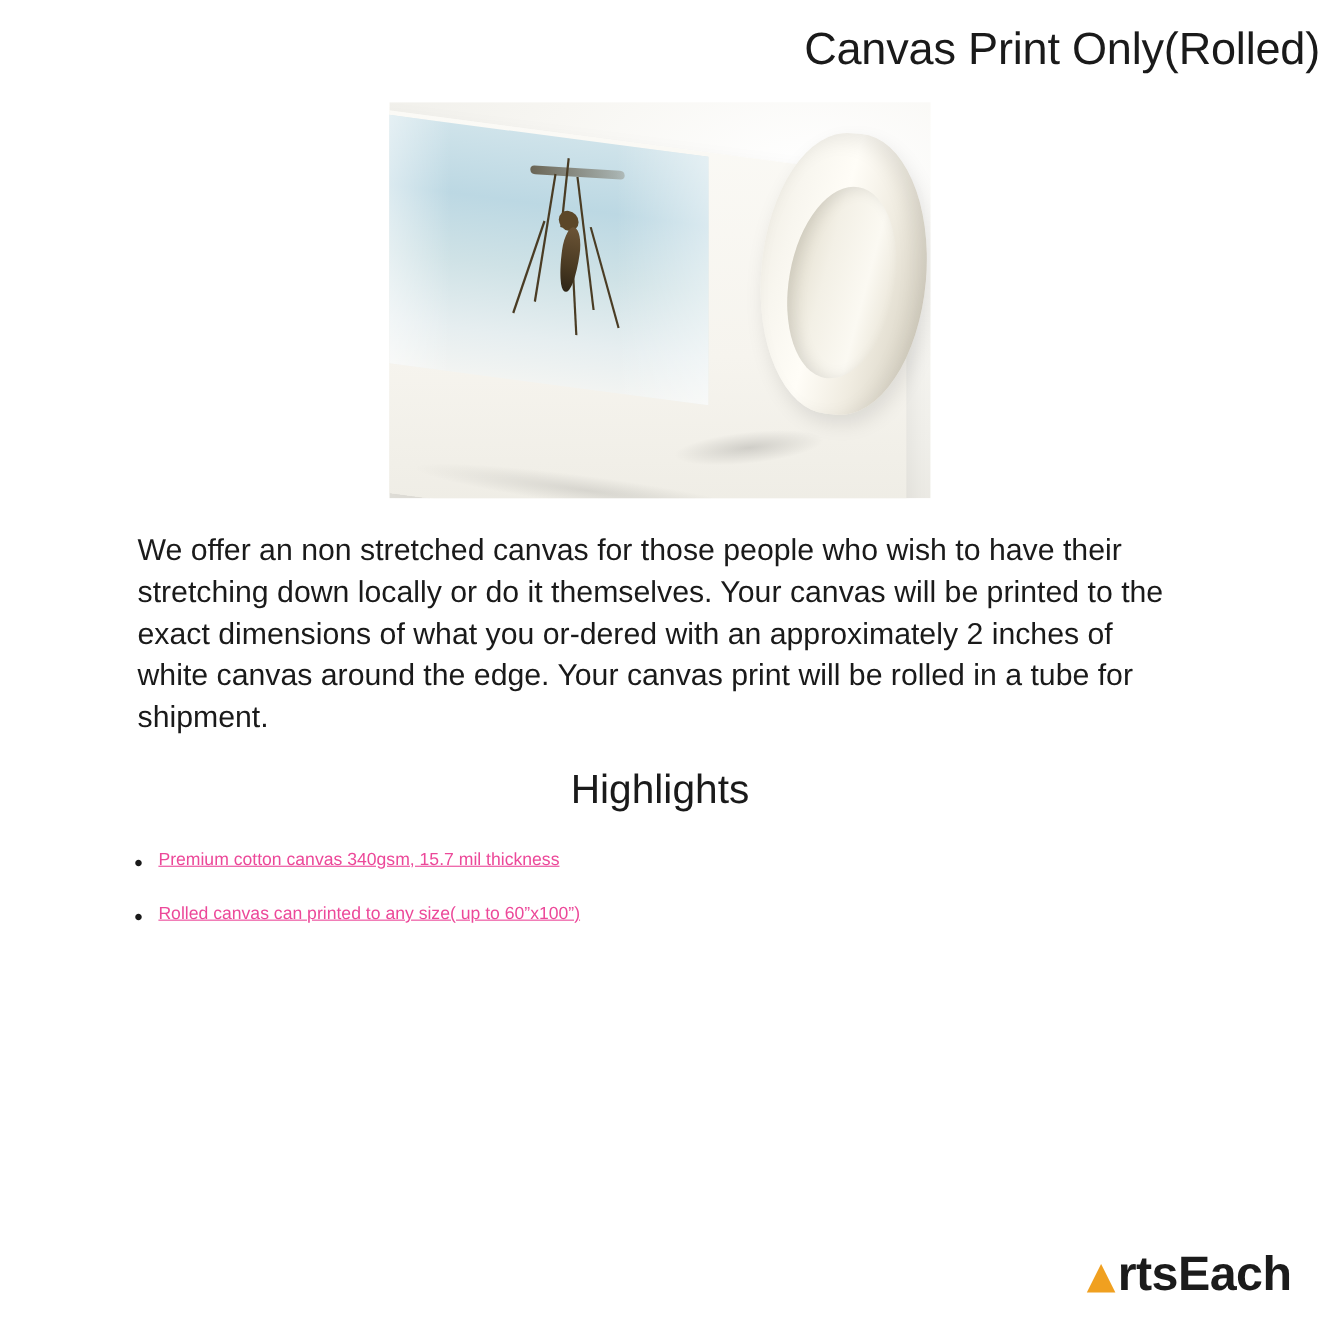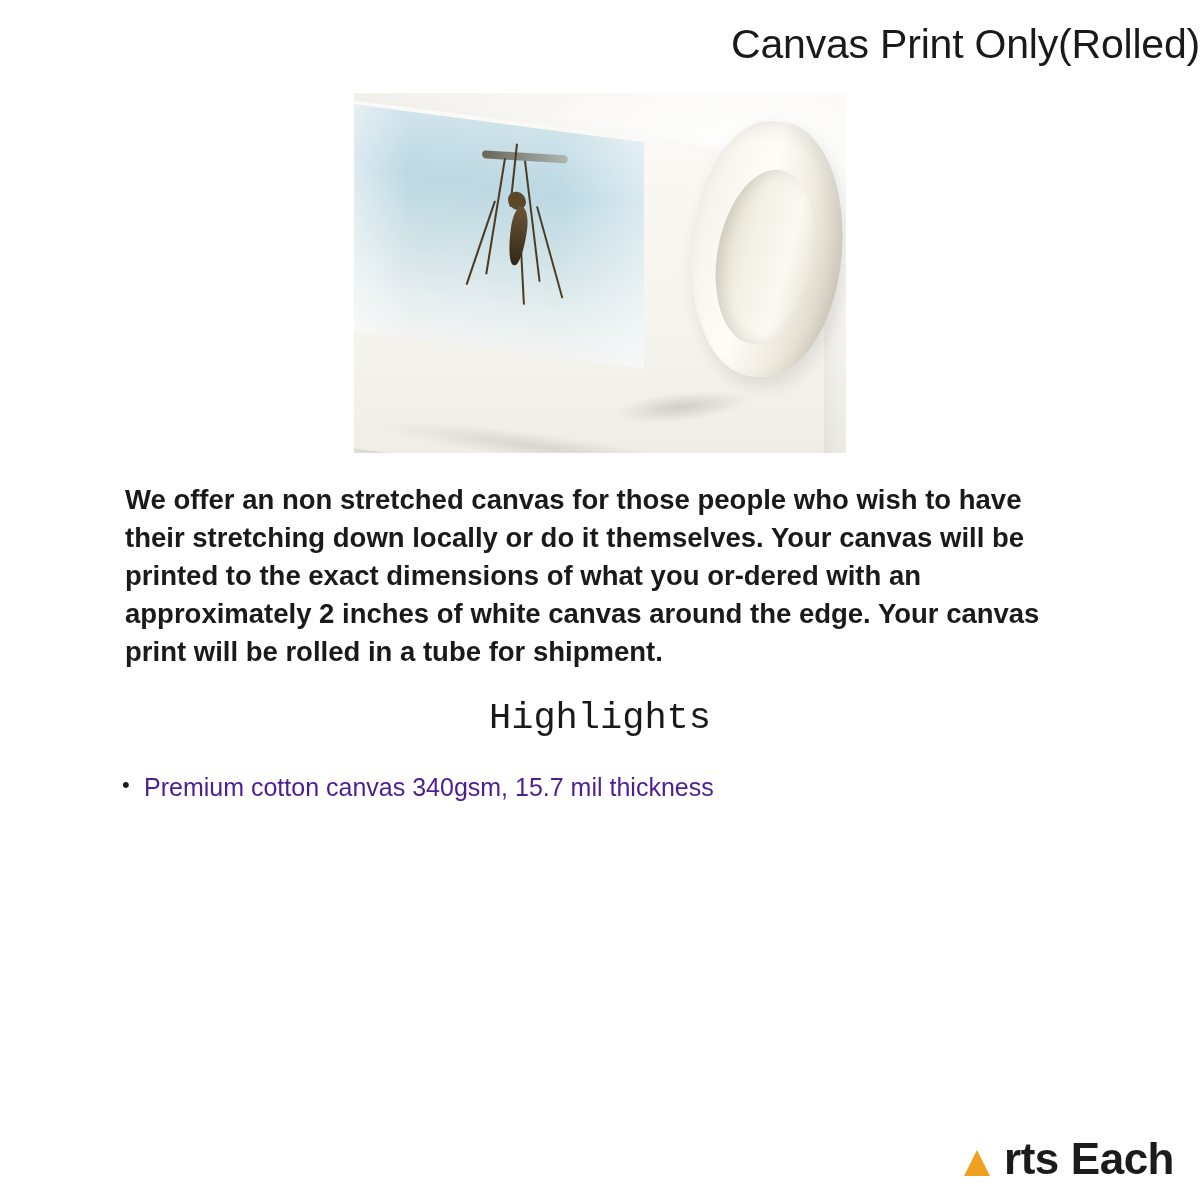--- a/index.html
+++ b/index.html
@@ -171,62 +171,60 @@
   }
 
   .intro {
     width: 950px;
     margin: 28px auto 0 auto;
     font-size: 27.5px;
     line-height: 1.38;
     color: #1a1a1a;
     text-align: left;
     hyphens: manual;
-    font-weight: bold;
   }
   .highlights-heading {
     text-align: center;
     font-size: 37px;
     font-weight: 400;
     margin: 26px 0 0 0;
     color: #1a1a1a;
-    font-family: Liberation Mono, monospace;
   }
   .bullets {
     list-style: none;
     margin: 32px 0 0 0;
     padding: 0 60px 0 122px;
   }
   .bullets li {
     position: relative;
-    font-size: 25px;
+    font-size: 16px;
     line-height: 1.32;
     margin-bottom: 28px;
-    color: #4c1d95;
+    color: #ec4899;
     padding-left: 22px;
+    text-decoration: underline;
   }
   .bullets li:before {
     content: "•";
     position: absolute;
     left: 0;
     top: -1px;
     font-size: 22px;
     color: #1a1a1a;
   }
   .logo {
     position: absolute;
     right: 26px;
     bottom: 38px;
     display: flex;
     align-items: baseline;
     font-size: 44px;
     font-weight: bold;
     letter-spacing: -0.5px;
     color: #1b1b1b;
-    gap: 12px;
   }
   .logo .mark {
     display: inline-block;
     width: 0;
     height: 0;
     border-left: 13px solid transparent;
     border-right: 13px solid transparent;
     border-bottom: 26px solid #f0a020;
     margin-right: 2px;
     position: relative;
@@ -266,20 +264,21 @@
       </div>
     </div>
   </div>
 
   <p class="intro">We offer an non stretched canvas for those people who wish to have their stretching down locally or do it themselves. Your canvas will be printed to the exact dimensions of what you or-dered with an approximately 2 inches of white canvas around the edge. Your canvas print will be rolled in a tube for shipment.</p>
 
   <h2 class="highlights-heading">Highlights</h2>
 
   <ul class="bullets">
     <li>Premium cotton canvas 340gsm, 15.7 mil thickness</li>
+    <li>Rolled canvas can printed to any size( up to 60”x100”)</li>
   </ul>
 
   <div class="logo">
     <span class="mark"></span>
     <span class="word">rts</span>
     <span class="word">Each</span>
   </div>
 
 </div>
 

